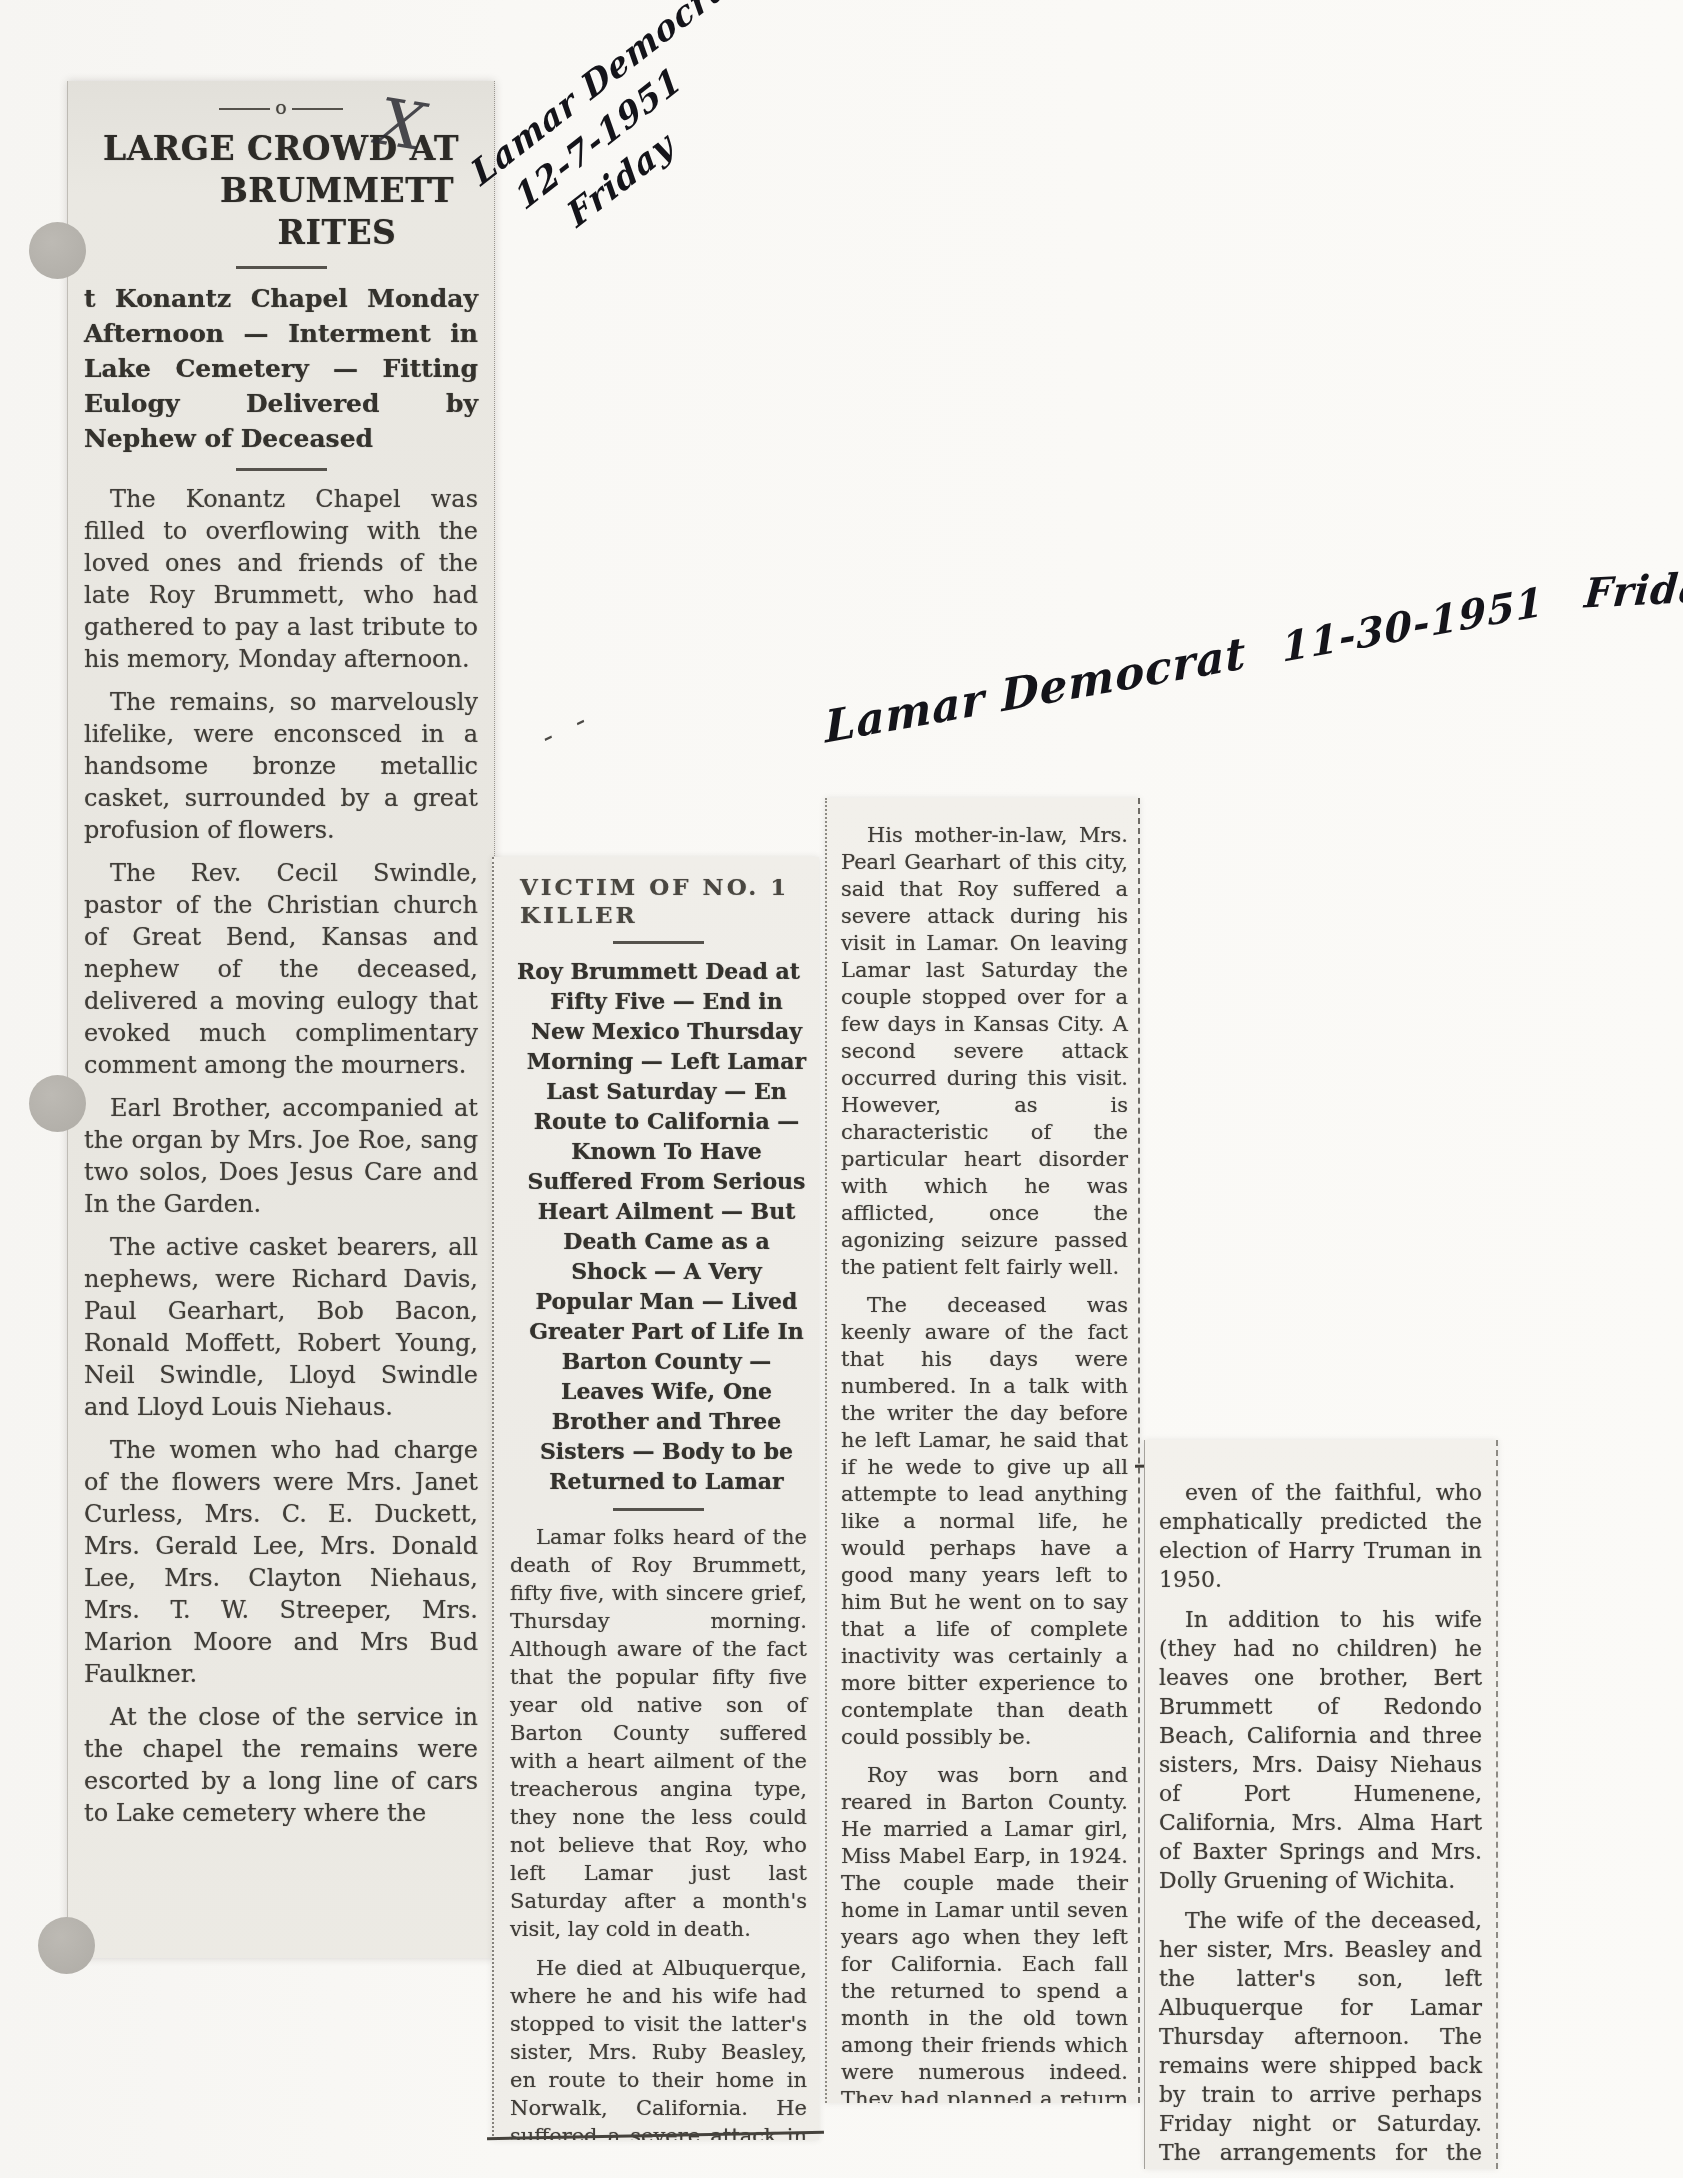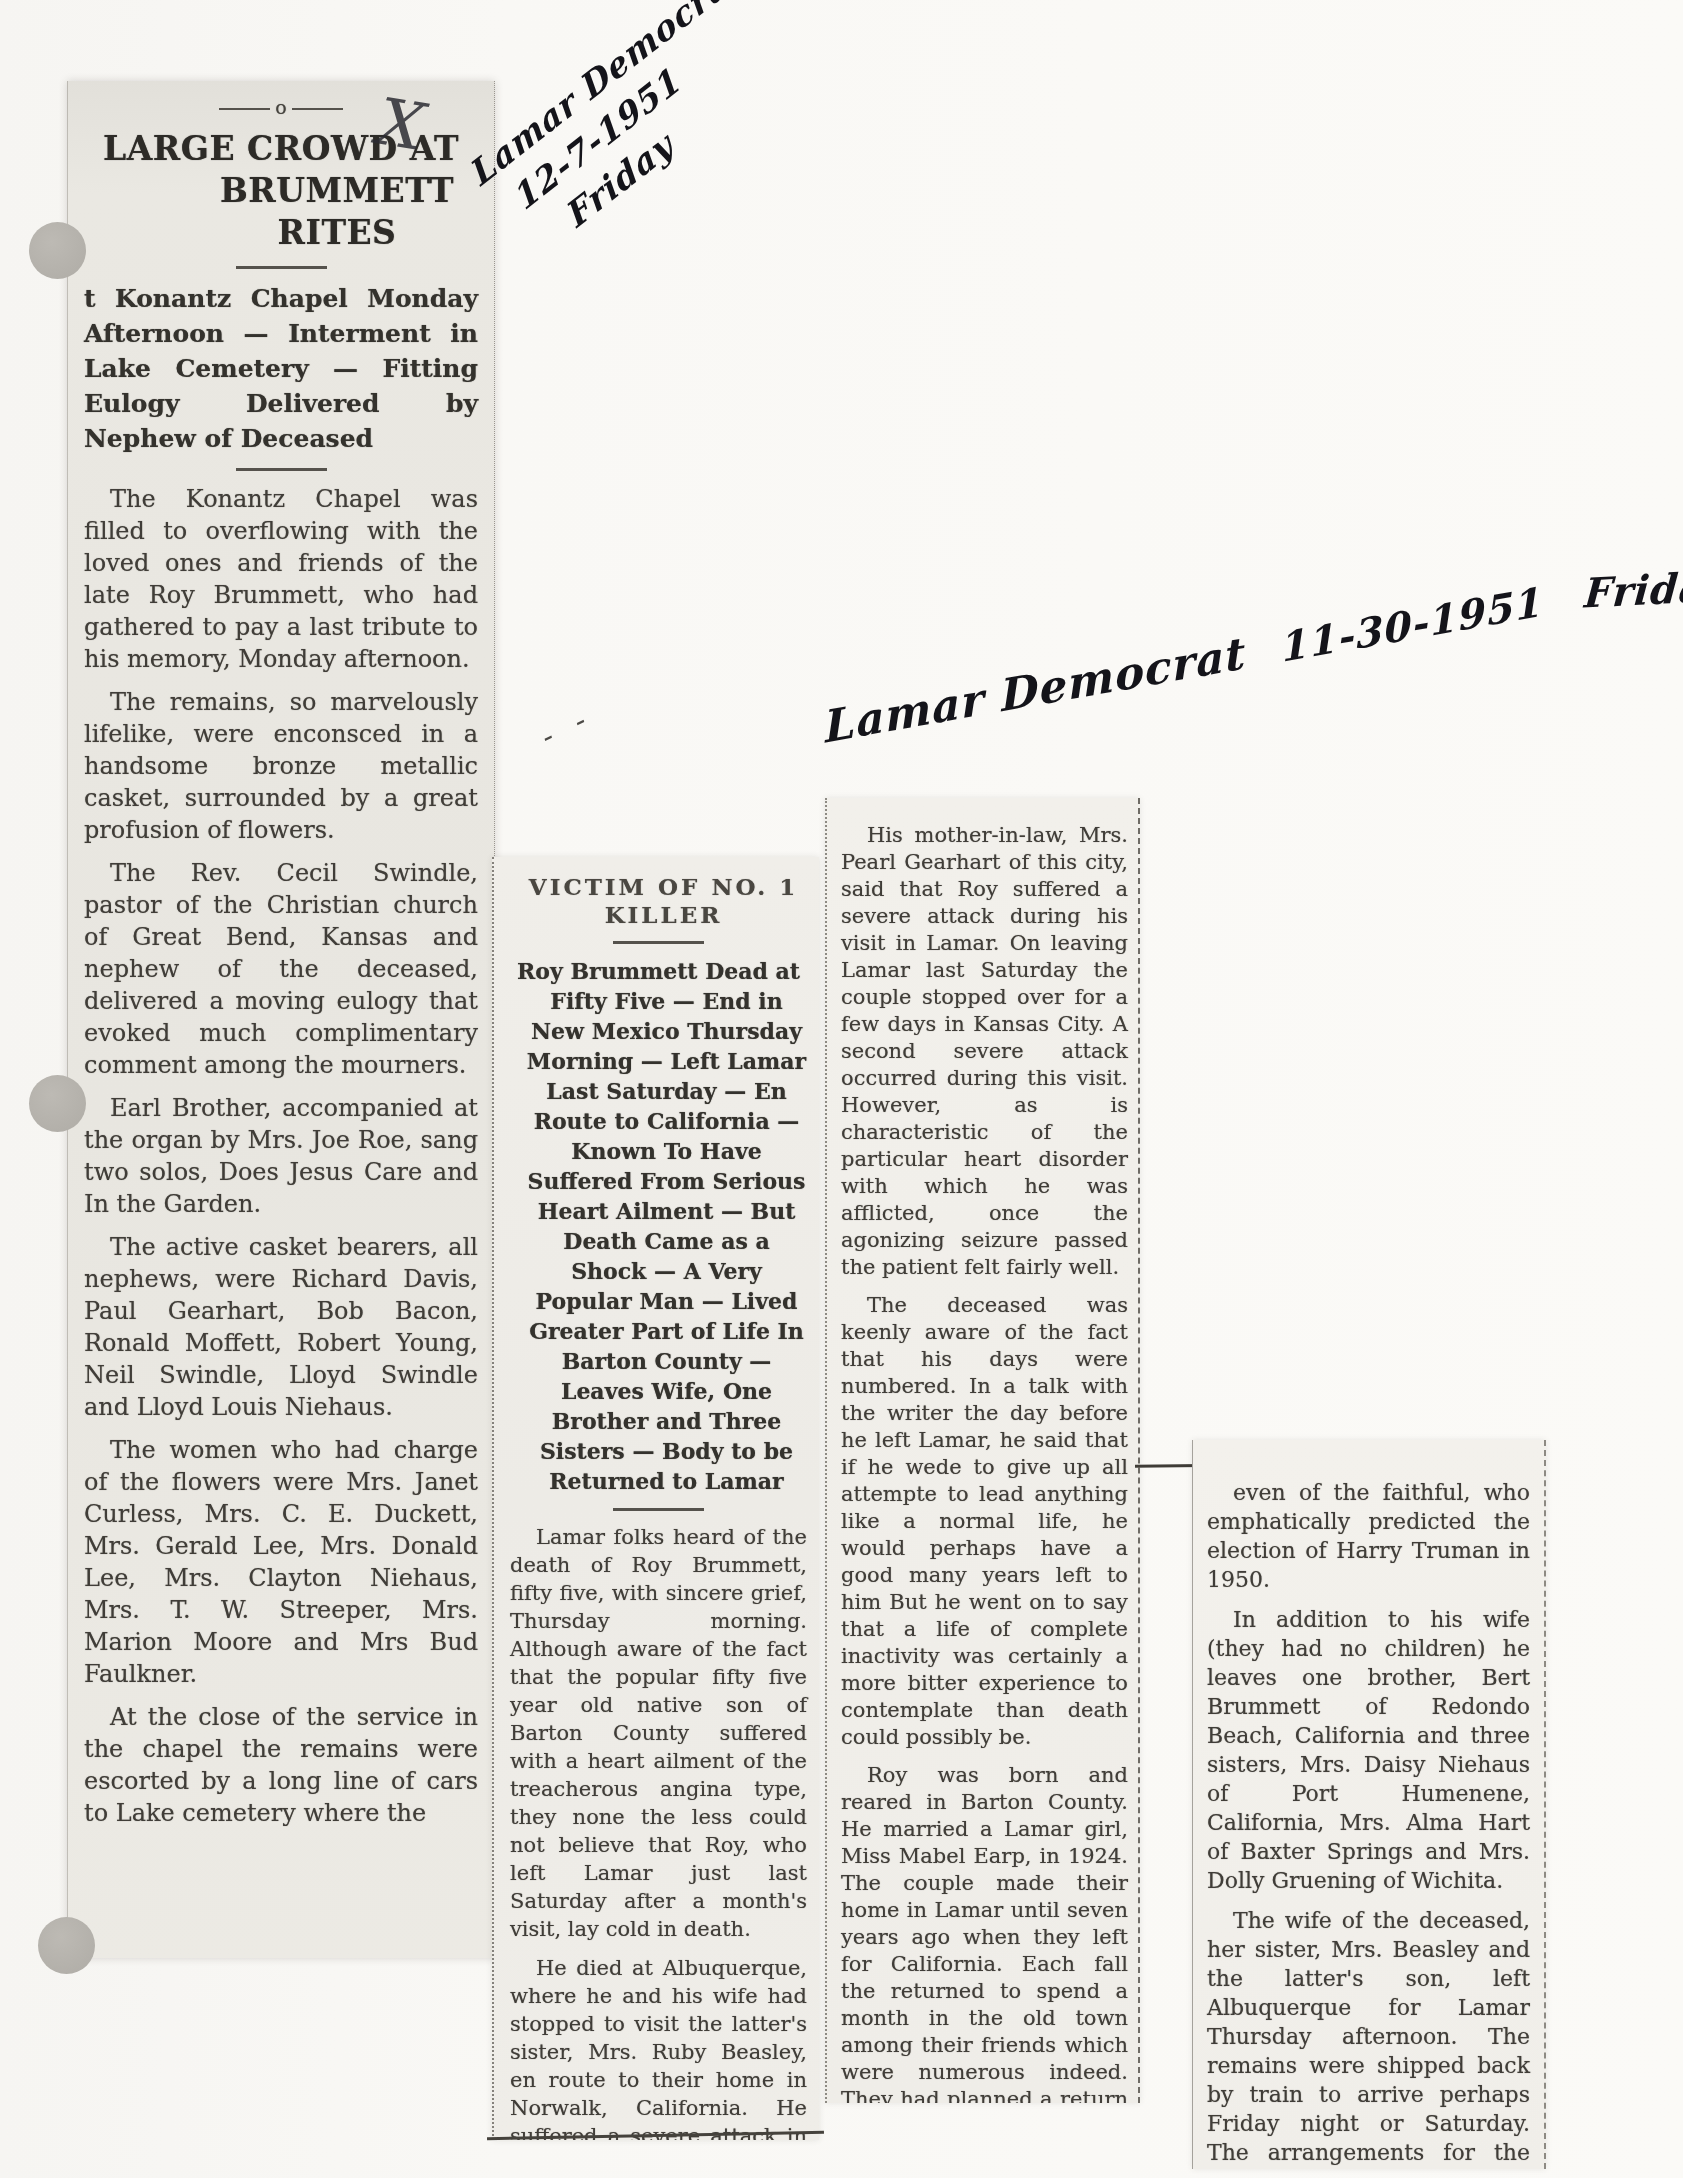--- a/index.html
+++ b/index.html
@@ -43,41 +43,41 @@
   #victim-clip{
     left:492px;top:857px;width:327px;height:1283px;
     background:linear-gradient(180deg,#f0eee9 0%,#edebe6 50%,#efede8 100%);
     border-left:2px dotted #84817b;
     box-shadow:0 0 6px rgba(60,58,52,.12);
     padding:14px 12px 6px 16px;
     font-size:21px;line-height:28px;
   }
   #victim-clip .headline{
     font-size:23px;font-weight:bold;letter-spacing:3px;color:#4a4741;
-    text-align:center;margin:2px 0 0 10px;text-shadow:0 0 1px rgba(60,57,50,.5);
+    text-align:left;margin:2px 0 0 10px;text-shadow:0 0 1px rgba(60,57,50,.5);
   }
   #victim-clip .deck{font-size:22px;line-height:30px;padding-left:16px;text-indent:-16px;text-align:center;}
   #victim-bottom-edge{
     left:487px;top:2134px;width:337px;height:0;border-top:3px solid #45423c;
     transform:rotate(-1.1deg);position:absolute;
   }
 
   
   #cont-clip{
     left:825px;top:798px;width:315px;height:1305px;
     background:linear-gradient(180deg,#f2f0eb 0%,#efede8 100%);
     border-left:2px dotted #8d8a83;border-right:2px dashed #6e6b65;
     box-shadow:0 0 6px rgba(60,58,52,.10);
     padding:16px 10px 6px 14px;
     font-size:21px;line-height:27px;
   }
 
   
   #last-clip{
-    left:1192px;top:1440px;width:354px;height:729px;
+    left:1144px;top:1440px;width:354px;height:729px;
     background:linear-gradient(180deg,#f3f1ec 0%,#f0eee9 100%);
     border-left:1px solid rgba(70,67,60,.45);border-right:2px dashed #8d8a83;
     box-shadow:0 0 6px rgba(60,58,52,.10);
     padding:30px 14px 6px 14px;
     font-size:22px;line-height:29px;
   }
   #last-top-edge{
     position:absolute;left:1135px;top:1463px;width:327px;height:0;
     border-top:3px solid #3f3c37;transform:rotate(-.6deg);
   }

